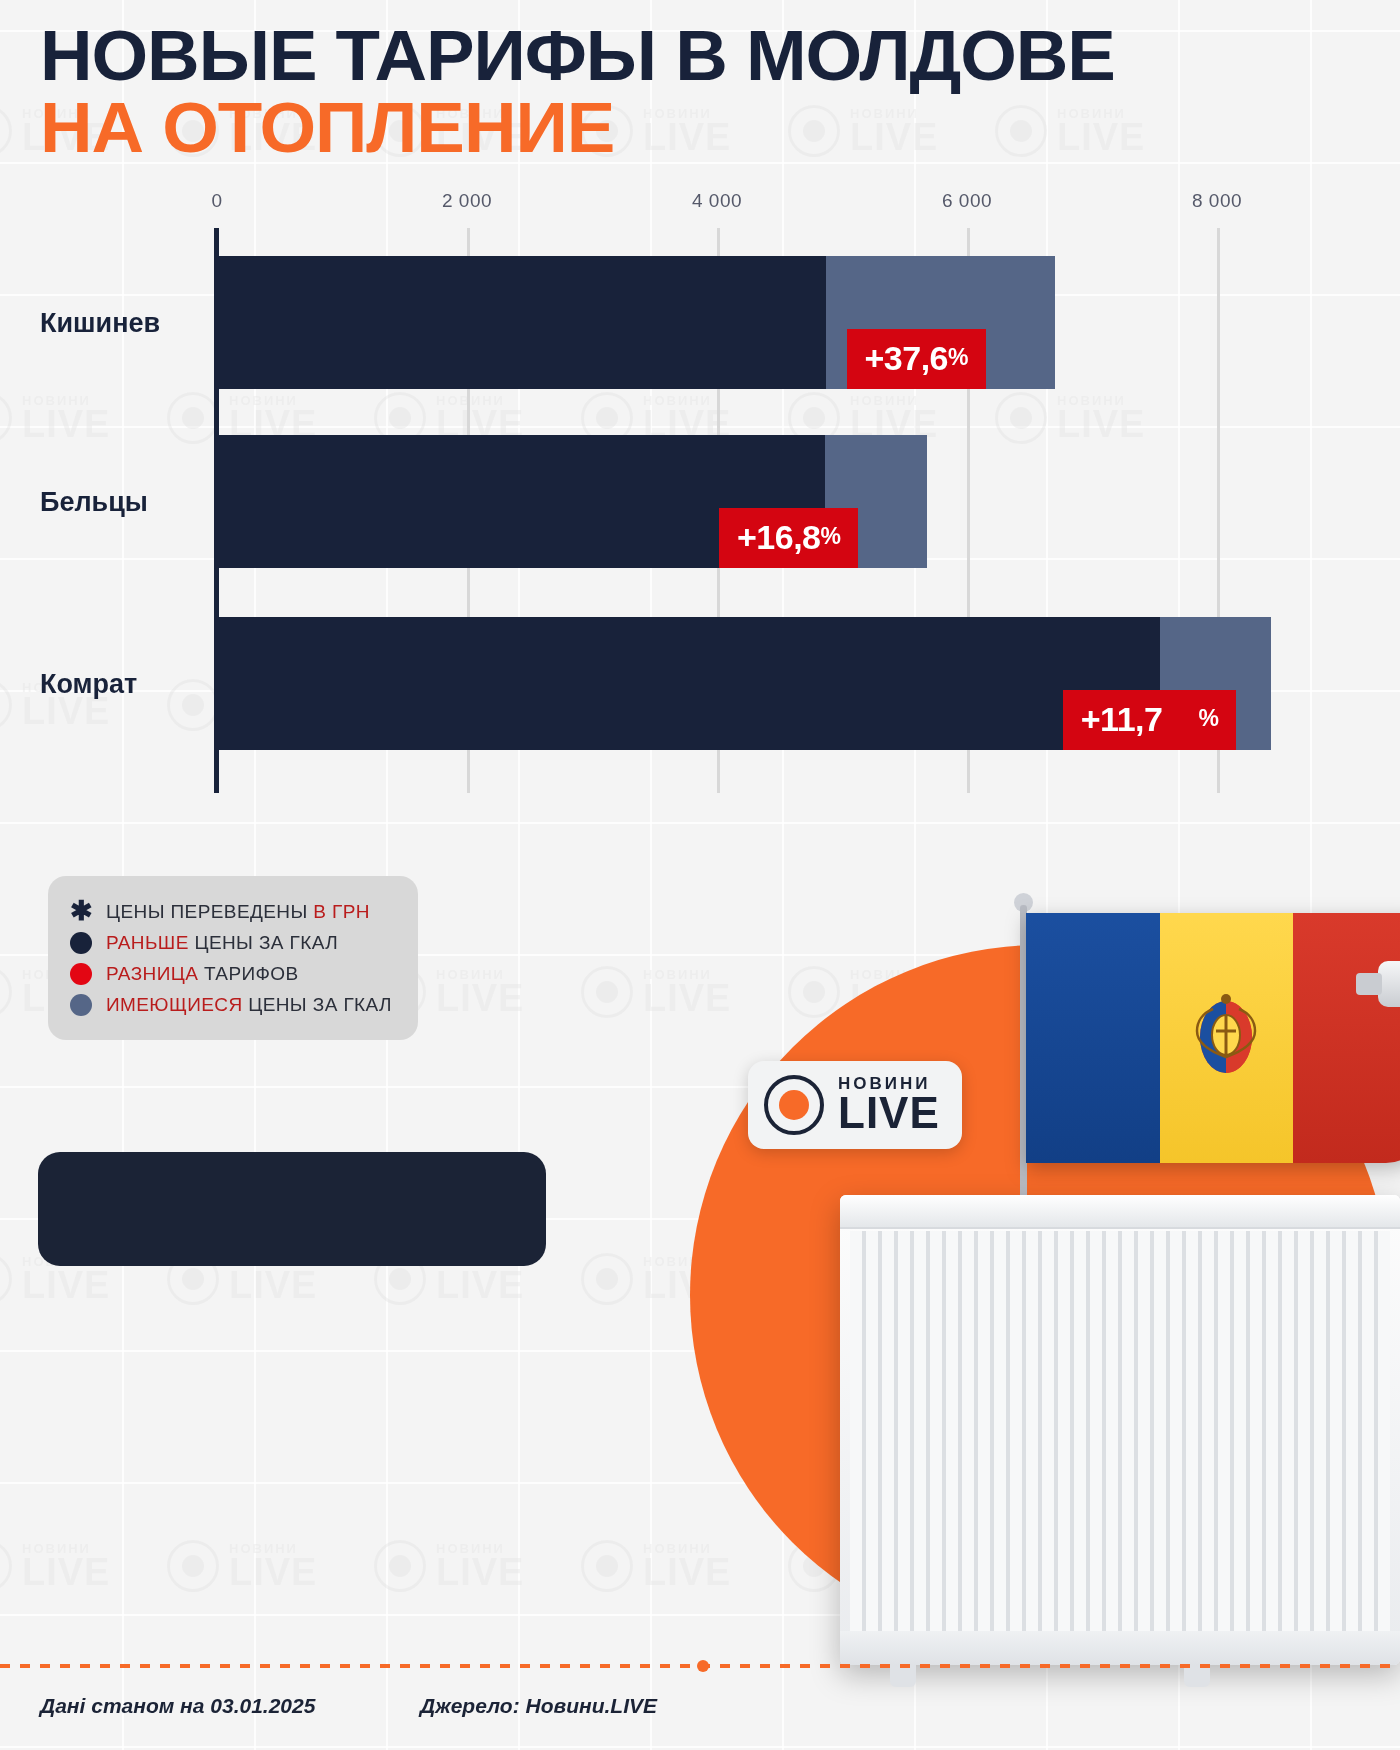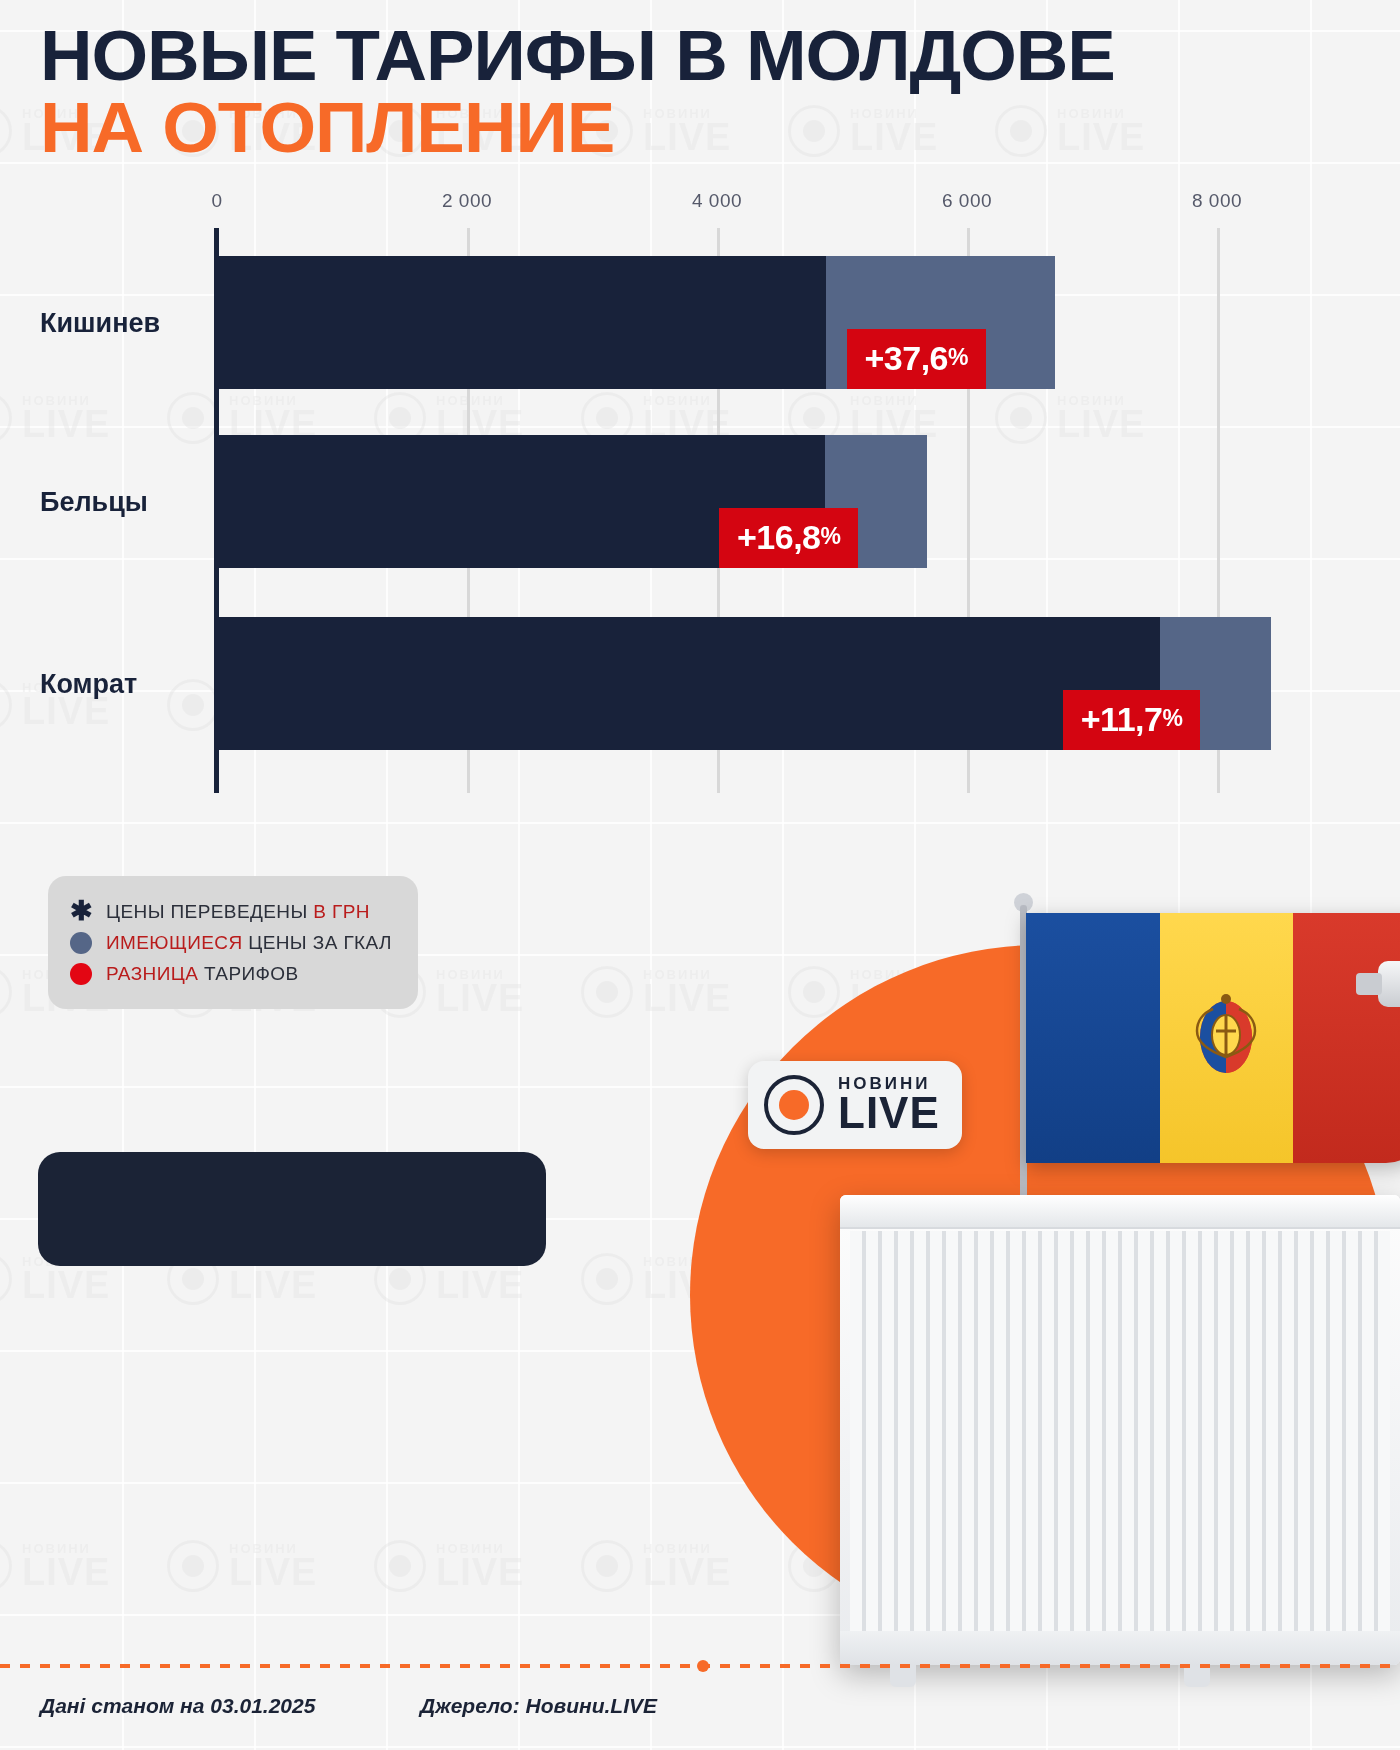--- a/index.html
+++ b/index.html
@@ -599,42 +599,46 @@
         <div class="bar-new" style="width: 102.5px; background: rgb(85, 102, 135);"></div>
       </div>
       <div class="badge" style="background: rgb(212, 5, 17); top: 279.5px; left: 502px;">
         <span>+16,8</span>
         <span class="pct">%</span>
       </div>
       <div class="bar-row" style="top: 389px; height: 133px; width: 1053.75px;">
         <div class="bar-old" style="width: 943.125px; background: rgb(24, 34, 58);"></div>
         <div class="bar-new" style="width: 110.625px; background: rgb(85, 102, 135);"></div>
       </div>
-      <div class="badge" style="background: rgb(212, 5, 17); top: 461.5px; left: 845.75px;">
+      <div class="badge" style="background: rgb(212, 5, 17); top: 461.5px; left: 845.75px; gap: 36px;">
         <span>+11,7</span>
         <span class="pct">%</span>
       </div>
     </div>
 <div class="cat-label" style="top: 132.5px; left: 40px;">Кишинев</div>
     <div class="cat-label" style="top: 311.5px; left: 40px;">Бельцы</div>
     <div class="cat-label" style="top: 493.5px; left: 40px;">Комрат</div>
   </div>
 
 <div id="legend">
     <div class="legend-item">
       <span class="legend-star">✱</span>
       <span class="legend-text">ЦЕНЫ ПЕРЕВЕДЕНЫ <b>В ГРН</b></span>
     </div>
     <div class="legend-item">
-      <span class="legend-dot" style="background:#556687"></span>
-      <span class="legend-text"><b>ИМЕЮЩИЕСЯ</b> ЦЕНЫ ЗА ГКАЛ</span>
+      <span class="legend-dot" style="background:#18223a"></span>
+      <span class="legend-text"><b>РАНЬШЕ</b> ЦЕНЫ ЗА ГКАЛ</span>
     </div>
     <div class="legend-item">
       <span class="legend-dot" style="background:#e30613"></span>
       <span class="legend-text"><b>РАЗНИЦА</b> ТАРИФОВ</span>
+    </div>
+    <div class="legend-item">
+      <span class="legend-dot" style="background:#556687"></span>
+      <span class="legend-text"><b>ИМЕЮЩИЕСЯ</b> ЦЕНЫ ЗА ГКАЛ</span>
     </div>
   </div>
 
 <div id="info-card">
 </div>
 
 <div id="photo">
   <div id="orange-circle"></div>
   <div id="flag-ball"></div>
   <div id="flag-pole"></div>

